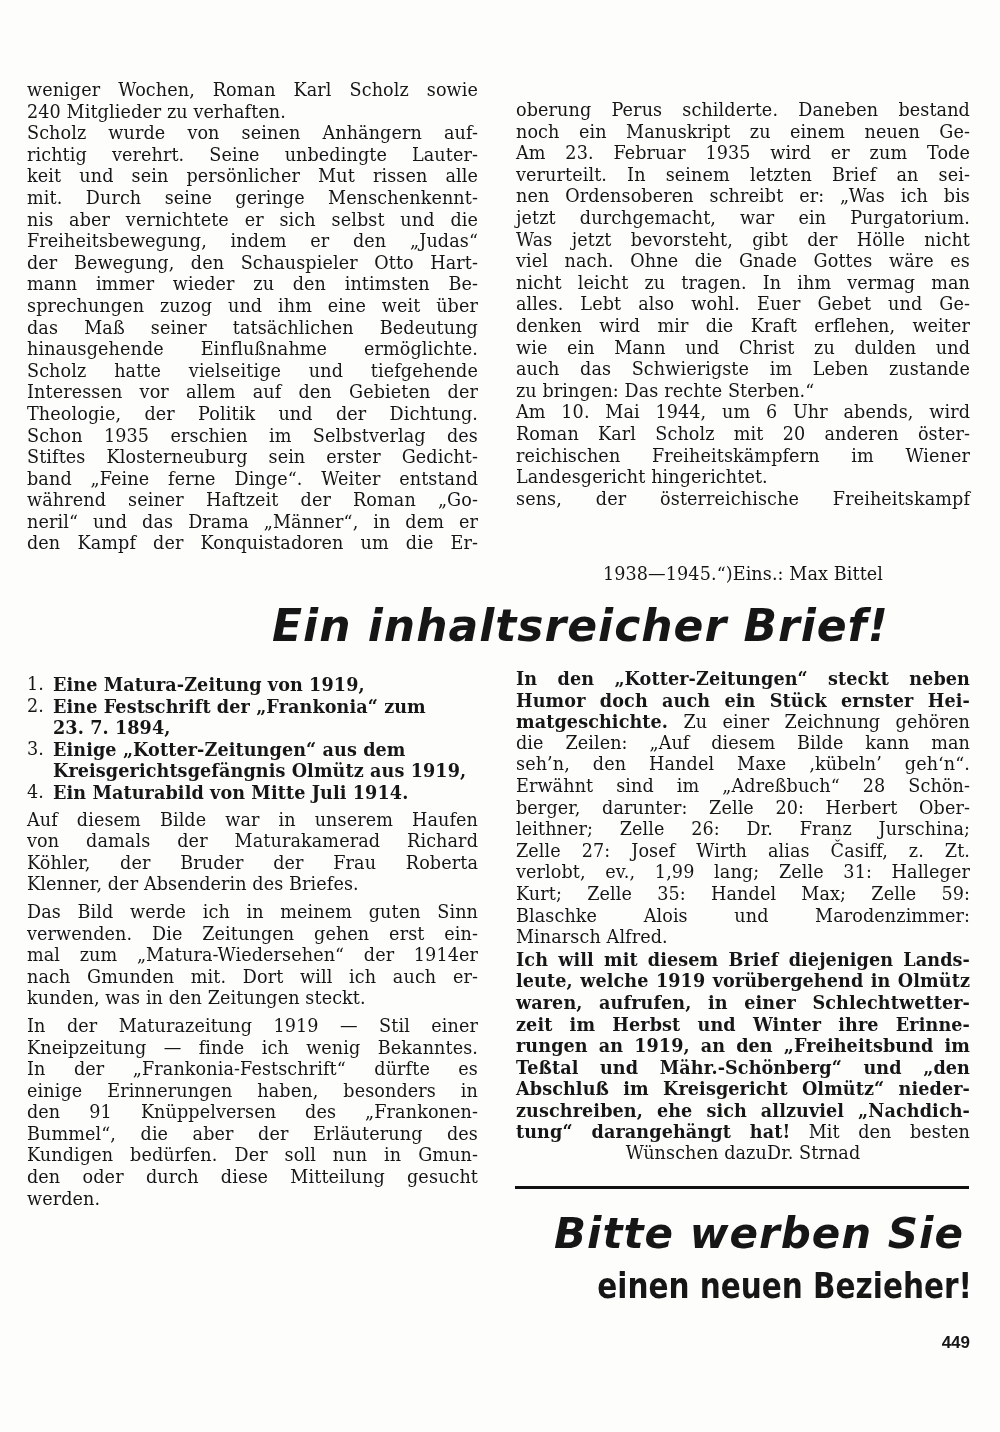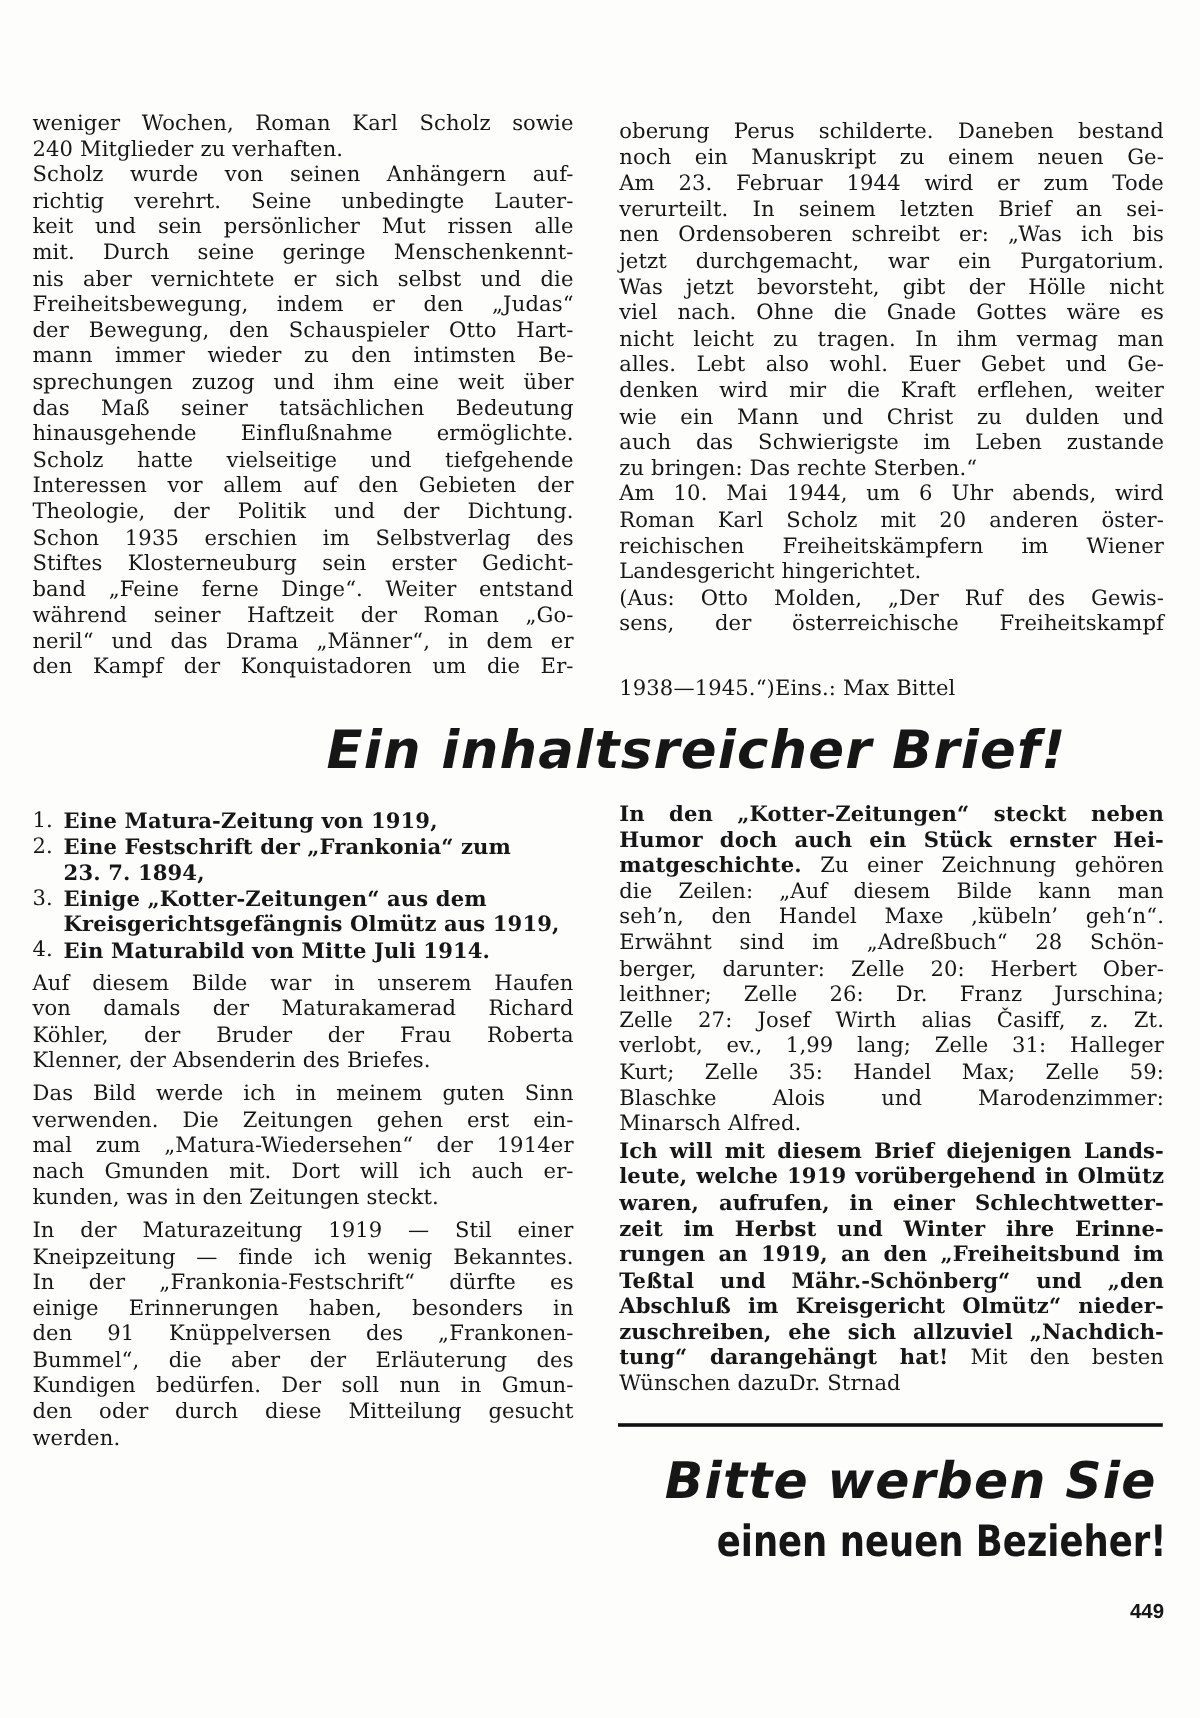--- a/index.html
+++ b/index.html
@@ -3,40 +3,40 @@
 <meta charset="utf-8">
 <style>
   html, body { margin: 0; padding: 0; background: #ffffff; }
   body { width: 1000px; height: 1432px; position: relative; overflow: hidden;
          font-family: "DejaVu Serif", "Liberation Serif", serif; color: #161616; }
   .page { position: absolute; left: 0; top: 0; width: 1000px; height: 1432px; background: #fdfdfc; }
   .col { position: absolute; }
   .ln { display: block; height: 21.6px; line-height: 21.6px; font-size: 17.6px;
         white-space: nowrap; text-align: justify; text-align-last: justify; letter-spacing: 0.1px; }
   .ln.last { text-align-last: left; }
-  .ln.split { display: flex; justify-content: flex-start; text-align-last: auto; }
+  .ln.split { display: flex; justify-content: center; text-align-last: auto; }
   .b { font-weight: bold; }
   .gap { height: 6px; }
   .li { display: flex; }
   .li .num { width: 26px; flex: none; text-align: left; }
   .li .txt { flex: 1; }
   .li .txt .ln { text-align-last: left; }
   .headline { position: absolute; font-family: "DejaVu Sans", "Liberation Sans", sans-serif;
               font-weight: bold; font-style: italic; letter-spacing: 1px; white-space: nowrap; margin-left: 40px; }
   .sub { position: absolute; font-family: "DejaVu Sans", "Liberation Sans", sans-serif;
          font-weight: bold; white-space: nowrap; transform: scaleX(0.82); transform-origin: right center; }
   .rule { position: absolute; background: #111; }
   .pageno { position: absolute; font-family: "Liberation Sans", "DejaVu Sans", sans-serif; font-weight: bold; font-size: 17px; }
 </style>
 </head>
 <body>
 
 <div class="page">
 
-  <div class="col" id="a1-left" style="left:27px; top:80px; width:451px;margin-top:13px;">
+  <div class="col" id="a1-left" style="left:27px; top:80px; width:451px;">
       <span class="ln">weniger Wochen, Roman Karl Scholz sowie</span>
       <span class="ln last">240 Mitglieder zu verhaften.</span>
       <span class="ln">Scholz wurde von seinen Anhängern auf-</span>
       <span class="ln">richtig verehrt. Seine unbedingte Lauter-</span>
       <span class="ln">keit und sein persönlicher Mut rissen alle</span>
       <span class="ln">mit. Durch seine geringe Menschenkennt-</span>
       <span class="ln">nis aber vernichtete er sich selbst und die</span>
       <span class="ln">Freiheitsbewegung, indem er den „Judas“</span>
       <span class="ln">der Bewegung, den Schauspieler Otto Hart-</span>
       <span class="ln">mann immer wieder zu den intimsten Be-</span>
@@ -50,37 +50,36 @@
       <span class="ln">Stiftes Klosterneuburg sein erster Gedicht-</span>
       <span class="ln">band „Feine ferne Dinge“. Weiter entstand</span>
       <span class="ln">während seiner Haftzeit der Roman „Go-</span>
       <span class="ln">neril“ und das Drama „Männer“, in dem er</span>
       <span class="ln">den Kampf der Konquistadoren um die Er-</span>
     </div>
 
   <div class="col" id="a1-right" style="left:516px; top:80px; width:454px;margin-top:20px;">
   <span class="ln">oberung Perus schilderte. Daneben bestand</span>
       <span class="ln">noch ein Manuskript zu einem neuen Ge-</span>
-      <span class="ln">Am 23. Februar 1944 wird er zum Tode</span>
+      <span class="ln">Am 23. Februar 1935 wird er zum Tode</span>
       <span class="ln">verurteilt. In seinem letzten Brief an sei-</span>
       <span class="ln">nen Ordensoberen schreibt er: „Was ich bis</span>
       <span class="ln">jetzt durchgemacht, war ein Purgatorium.</span>
       <span class="ln">Was jetzt bevorsteht, gibt der Hölle nicht</span>
       <span class="ln">viel nach. Ohne die Gnade Gottes wäre es</span>
       <span class="ln">nicht leicht zu tragen. In ihm vermag man</span>
       <span class="ln">alles. Lebt also wohl. Euer Gebet und Ge-</span>
       <span class="ln">denken wird mir die Kraft erflehen, weiter</span>
       <span class="ln">wie ein Mann und Christ zu dulden und</span>
       <span class="ln">auch das Schwierigste im Leben zustande</span>
       <span class="ln last">zu bringen: Das rechte Sterben.“</span>
       <span class="ln">Am 10. Mai 1944, um 6 Uhr abends, wird</span>
       <span class="ln">Roman Karl Scholz mit 20 anderen öster-</span>
       <span class="ln">reichischen Freiheitskämpfern im Wiener</span>
       <span class="ln last">Landesgericht hingerichtet.</span>
-      <span class="ln">(Aus: Otto Molden, „Der Ruf des Gewis-</span>
       <span class="ln">sens, der österreichische Freiheitskampf</span>
     </div>
   <div class="col" style="left:516px; top:564px; width:454px;">
     <span class="ln split">
       <span>1938—1945.“)</span>
       <span>Eins.: Max Bittel</span>
     </span>
   </div>
 
   <div class="headline" style="left:232px; top:598px; font-size:44px; line-height:56px;">Ein inhaltsreicher Brief!</div>

